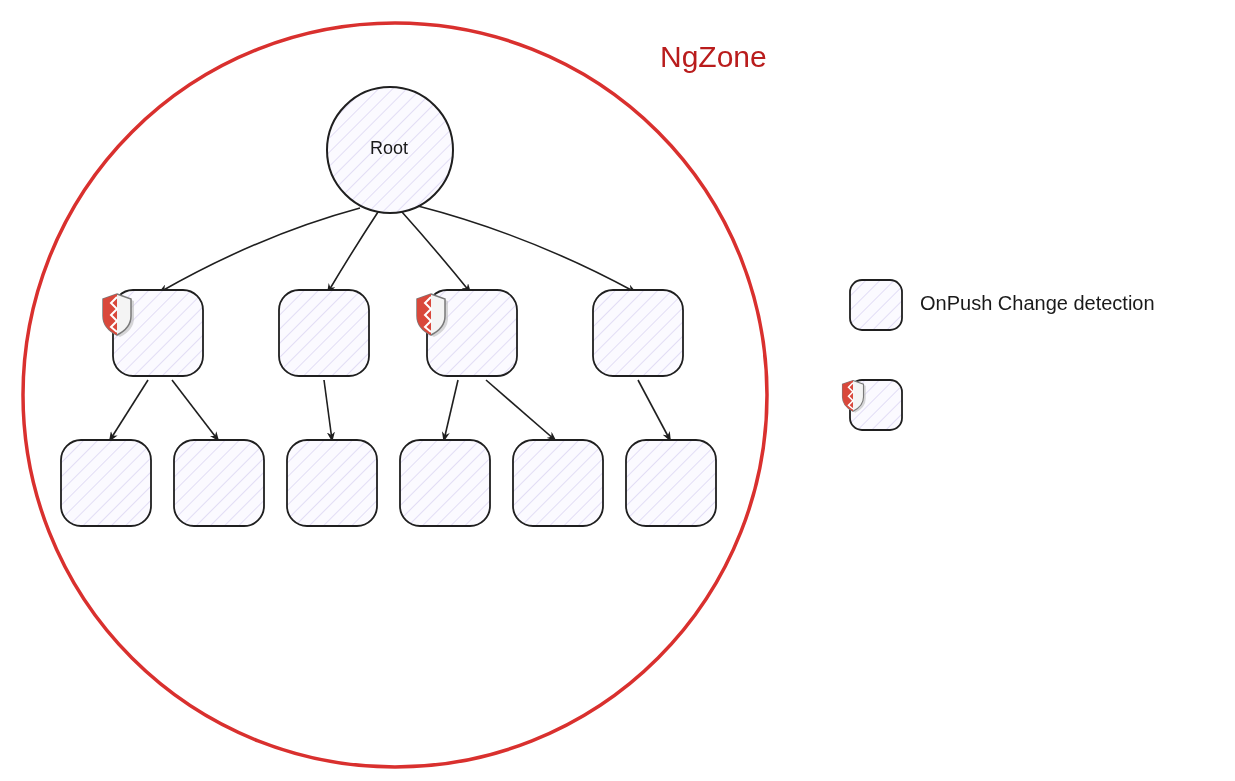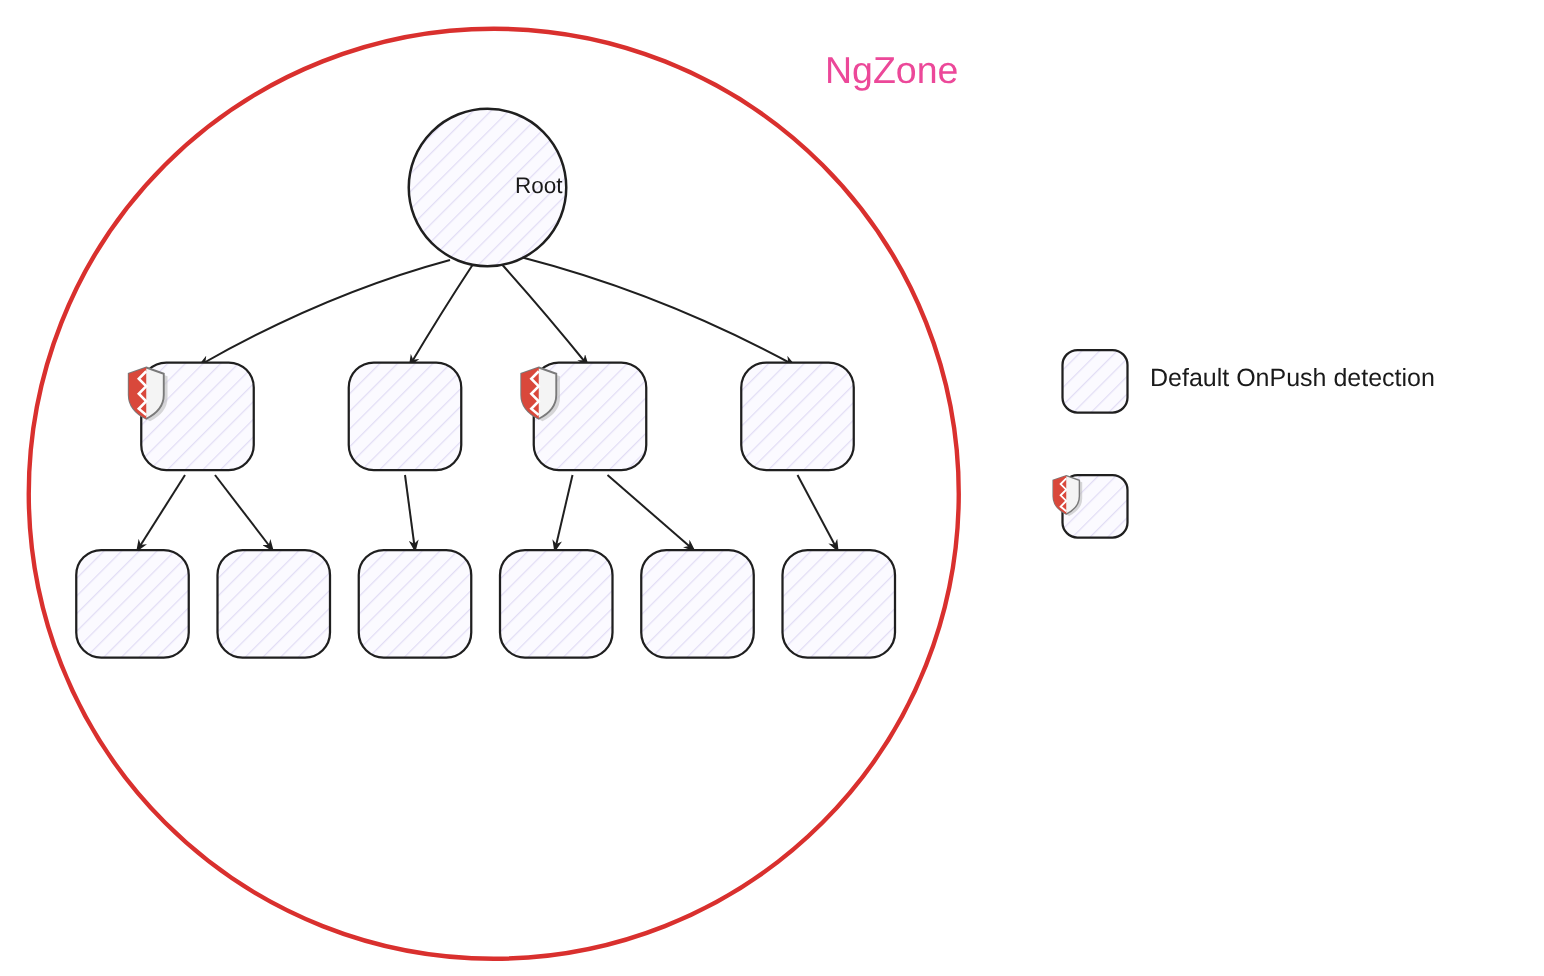--- a/index.html
+++ b/index.html
@@ -19,28 +19,27 @@
   svg.diagram {
     position: absolute;
     top: 0;
     left: 0;
   }
   .node-label, .zone-label, .legend-label {
     position: absolute;
     white-space: nowrap;
   }
   .zone-label {
-    color: #ec4899;
+    color: #b91c1c;
     font-size: 30px;
     font-weight: 500;
   }
   .node-label {
     font-size: 18px;
     text-align: right;
-    margin-left: 42px;
   }
   .legend-label {
     font-size: 20px;
   }
 </style>
 </head>
 <body>
 
 <div class="canvas">
 
@@ -138,15 +137,15 @@
             <path d="M0 -15 L-6 -9 L0 -3 L-6 3 L0 9 L-6 15 L0 20" fill="none" stroke="#ffffff" stroke-width="2"></path>
           </g>
         </g>
       </g>
   </svg>
 
   <div class="zone-label" style="left:660px; top:40px;">NgZone</div>
 
   <div class="node-label" style="left:370px; top:138px;">Root</div>
 
-  <div class="legend-label" style="left:920px; top:292px;">Default OnPush detection</div>
+  <div class="legend-label" style="left:920px; top:292px;">OnPush Change detection</div>
 
 </div>
 
 </body></html>

